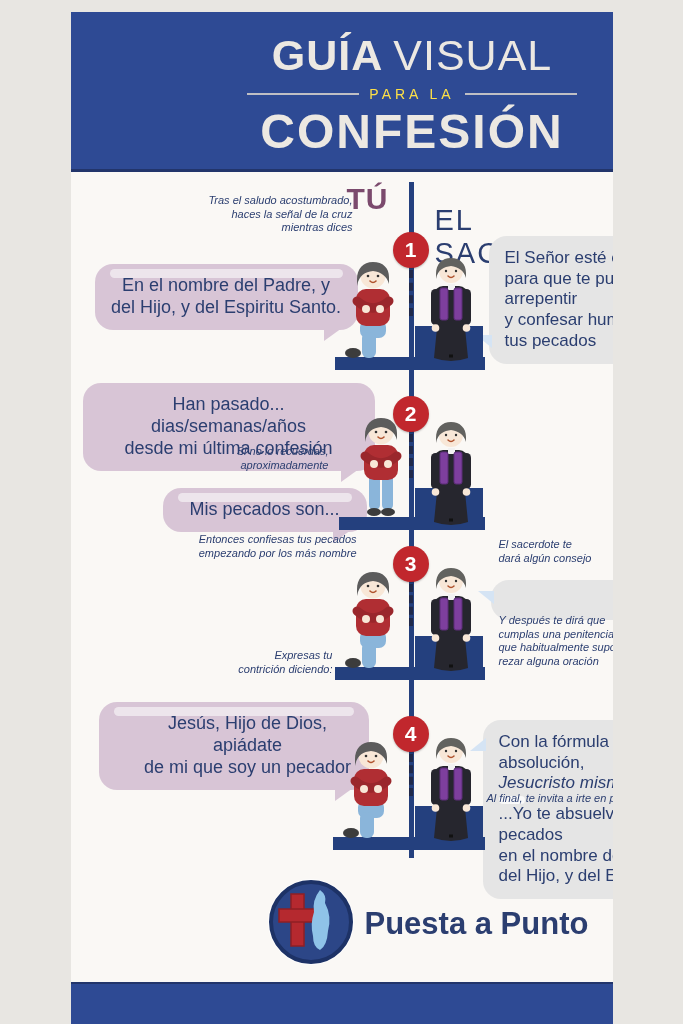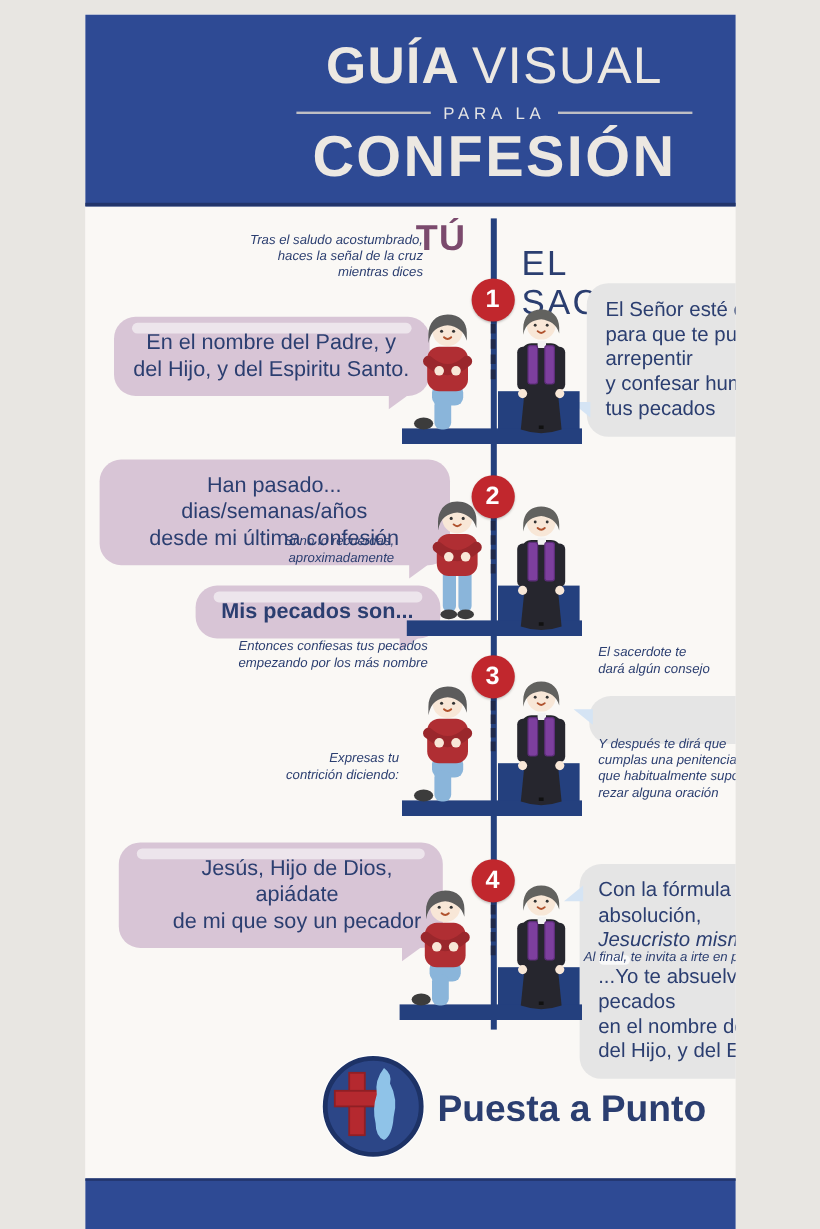--- a/index.html
+++ b/index.html
@@ -14,21 +14,21 @@
     position:absolute;left:0;top:0;width:683px;height:160px;
     background:#2e4a94;border-bottom:3px solid #22356b;
     display:flex;flex-direction:column;align-items:center;justify-content:center;
     color:#ece8e2;box-sizing:border-box;
   }
   #title-line1{font-size:43px;line-height:1;letter-spacing:1px;margin-top:8px;}
   #title-line1 .bold{font-weight:800;}
   #title-line1 .light{font-weight:300;margin-left:10px;}
   #title-divider{display:flex;align-items:center;width:330px;margin:9px 0 6px 0;}
   #title-divider .rule{flex:1;height:2px;background:#d8d3cc;opacity:.85;}
-  #title-divider .lbl{font-size:14px;letter-spacing:4px;margin:0 10px;color:#e5e5e5;text-align:right;}
+  #title-divider .lbl{font-size:14px;letter-spacing:4px;margin:0 10px;color:#fde047;text-align:right;}
   #title-line2{font-size:48px;font-weight:800;line-height:1;letter-spacing:2px;}
   
   #tu-label{position:absolute;left:228px;top:170px;width:90px;text-align:right;
     font-size:30px;font-weight:600;color:#7b4a6d;letter-spacing:1px;}
   #sacerdote-label{position:absolute;left:364px;top:192px;
     font-size:29px;font-weight:500;color:#2b3e70;letter-spacing:2px;}
   
   #spine{position:absolute;left:338px;top:170px;width:5px;height:676px;background:#24407e;}
   .dash-seg{position:absolute;width:0;border-left:4px dashed #20294a;background:transparent;}
   .badge{
@@ -169,21 +169,21 @@
       <use href="#g-penitent-stand"></use>
     </svg>
   <svg class="figure" style="left:348px;top:408px;" width="64" height="112" viewBox="0 0 64 112">
       <use href="#g-priest"></use>
     </svg>
 
   <div class="bubble bubble-purple preline" style="left:12px;top:371px;width:292px;">Han pasado... dias/semanas/años
 desde mi última confesión</div>
   <div class="note align-right preline" style="left:0px;top:433px;width:258px;">Si no lo recuerdas,
 aproximadamente</div>
-  <div class="bubble bubble-purple" style="left:92px;top:476px;width:204px;font-weight:bold;">
+  <div class="bubble bubble-purple" style="left:92px;top:476px;width:204px;">
     <div class="shine"></div>
     <div>Mis pecados son...</div>
   </div>
   <div class="note align-right preline" style="left:10px;top:521px;width:276px;">Entonces confiesas tus pecados
 empezando por los más nombre</div>
 
   <div class="badge" style="left:322px;top:534px;">3</div>
   <div class="dash-seg" style="left:338px;top:572px;height:42px;"></div>
   <div class="platform-block" style="left:344px;top:624px;width:68px;height:44px;"></div>
   <div class="platform-bar" style="left:264px;top:655px;width:150px;height:13px;"></div>
@@ -206,21 +206,21 @@
   <div class="dash-seg" style="left:338px;top:742px;height:42px;"></div>
   <div class="platform-block" style="left:344px;top:794px;width:68px;height:44px;"></div>
   <div class="platform-bar" style="left:262px;top:825px;width:152px;height:13px;"></div>
   <svg class="figure" style="left:270px;top:728px;" width="60" height="104" viewBox="0 0 60 104">
       <use href="#g-penitent-kneel"></use>
     </svg>
   <svg class="figure" style="left:348px;top:724px;" width="64" height="112" viewBox="0 0 64 112">
       <use href="#g-priest"></use>
     </svg>
 
-  <div class="note align-right preline" style="left:0px;top:614px;width:262px;">Expresas tu
+  <div class="note align-right preline" style="left:0px;top:637px;width:262px;">Expresas tu
 contrición diciendo:</div>
   <div class="bubble bubble-purple" style="left:28px;top:690px;width:270px;padding-left:44px;">
     <div class="shine"></div>
     <div class="preline">Jesús, Hijo de Dios, apiádate
 de mi que soy un pecador</div>
   </div>
 
   <div class="bubble bubble-blue tail-left-top" style="left:412px;top:708px;width:256px;">
     <div>Con la fórmula de la absolución,</div>
     <div style="font-style:italic;">Jesucristo mismo te perdona</div>

